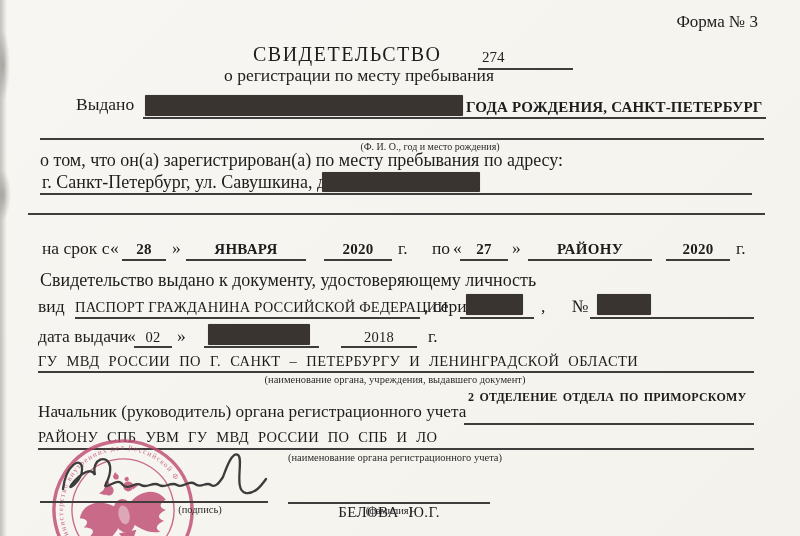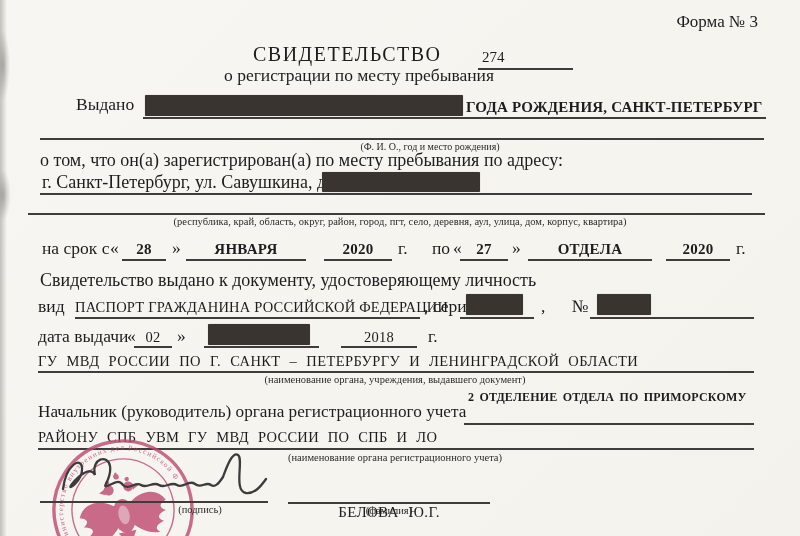--- a/index.html
+++ b/index.html
@@ -48,38 +48,37 @@
 
   <div class="ul" style="left:40px;top:138px;width:724px;"></div>
   <div class="abs t" style="left:40px;top:151px;font-size:18px;">о том, что он(а) зарегистрирован(а) по месту пребывания по адресу:</div>
 
   <div class="abs cap" style="left:270px;top:141px;width:320px;">(Ф. И. О., год и место рождения)</div>
   <div class="abs t" style="left:42px;top:173px;font-size:18px;">г. Санкт-Петербург, ул. Савушкина, дом</div>
   <div class="redact" style="left:322px;top:172px;width:158px;height:20px;"></div>
   <div class="ul" style="left:40px;top:193px;width:712px;"></div>
 
   <div class="ul" style="left:28px;top:213px;width:737px;"></div>
-  <div class="abs cap" style="left:130px;top:216px;width:540px;font-size:10.5px;">(республика, край, область, округ, район, город, пгт, село, деревня, аул, улица, дом, корпус, квартира)</div>
 
   <div class="abs t" style="left:42px;top:239px;">на срок с</div>
   <div class="abs t" style="left:110px;top:239px;">«</div>
   <div class="abs fill ctr" style="left:122px;top:241px;width:44px;">28</div>
   <div class="ul" style="left:122px;top:259px;width:44px;"></div>
   <div class="abs t" style="left:172px;top:239px;">»</div>
   <div class="abs fill ctr" style="left:186px;top:241px;width:120px;">ЯНВАРЯ</div>
   <div class="ul" style="left:186px;top:259px;width:120px;"></div>
   <div class="abs fill ctr" style="left:324px;top:241px;width:68px;">2020</div>
   <div class="ul" style="left:324px;top:259px;width:68px;"></div>
   <div class="abs t" style="left:398px;top:239px;">г.</div>
   <div class="abs t" style="left:432px;top:239px;">по</div>
   <div class="abs t" style="left:453px;top:239px;">«</div>
   <div class="abs fill ctr" style="left:460px;top:241px;width:48px;">27</div>
   <div class="ul" style="left:460px;top:259px;width:48px;"></div>
   <div class="abs t" style="left:512px;top:239px;">»</div>
-  <div class="abs fill ctr" style="left:528px;top:241px;width:124px;">ОТДЕЛА</div>
+  <div class="abs fill ctr" style="left:528px;top:241px;width:124px;">РАЙОНУ</div>
   <div class="ul" style="left:528px;top:259px;width:124px;"></div>
   <div class="abs fill ctr" style="left:666px;top:241px;width:64px;">2020</div>
   <div class="ul" style="left:666px;top:259px;width:64px;"></div>
   <div class="abs t" style="left:736px;top:239px;">г.</div>
 
   <div class="abs t" style="left:40px;top:271px;font-size:18px;">Свидетельство выдано к документу, удостоверяющему личность</div>
 
   <div class="abs t" style="left:38px;top:297px;">вид</div>
   <div class="abs fillreg ctr" style="left:75px;top:299px;width:345px;">ПАСПОРТ ГРАЖДАНИНА РОССИЙСКОЙ ФЕДЕРАЦИИ</div>
   <div class="ul" style="left:75px;top:317px;width:345px;"></div>

